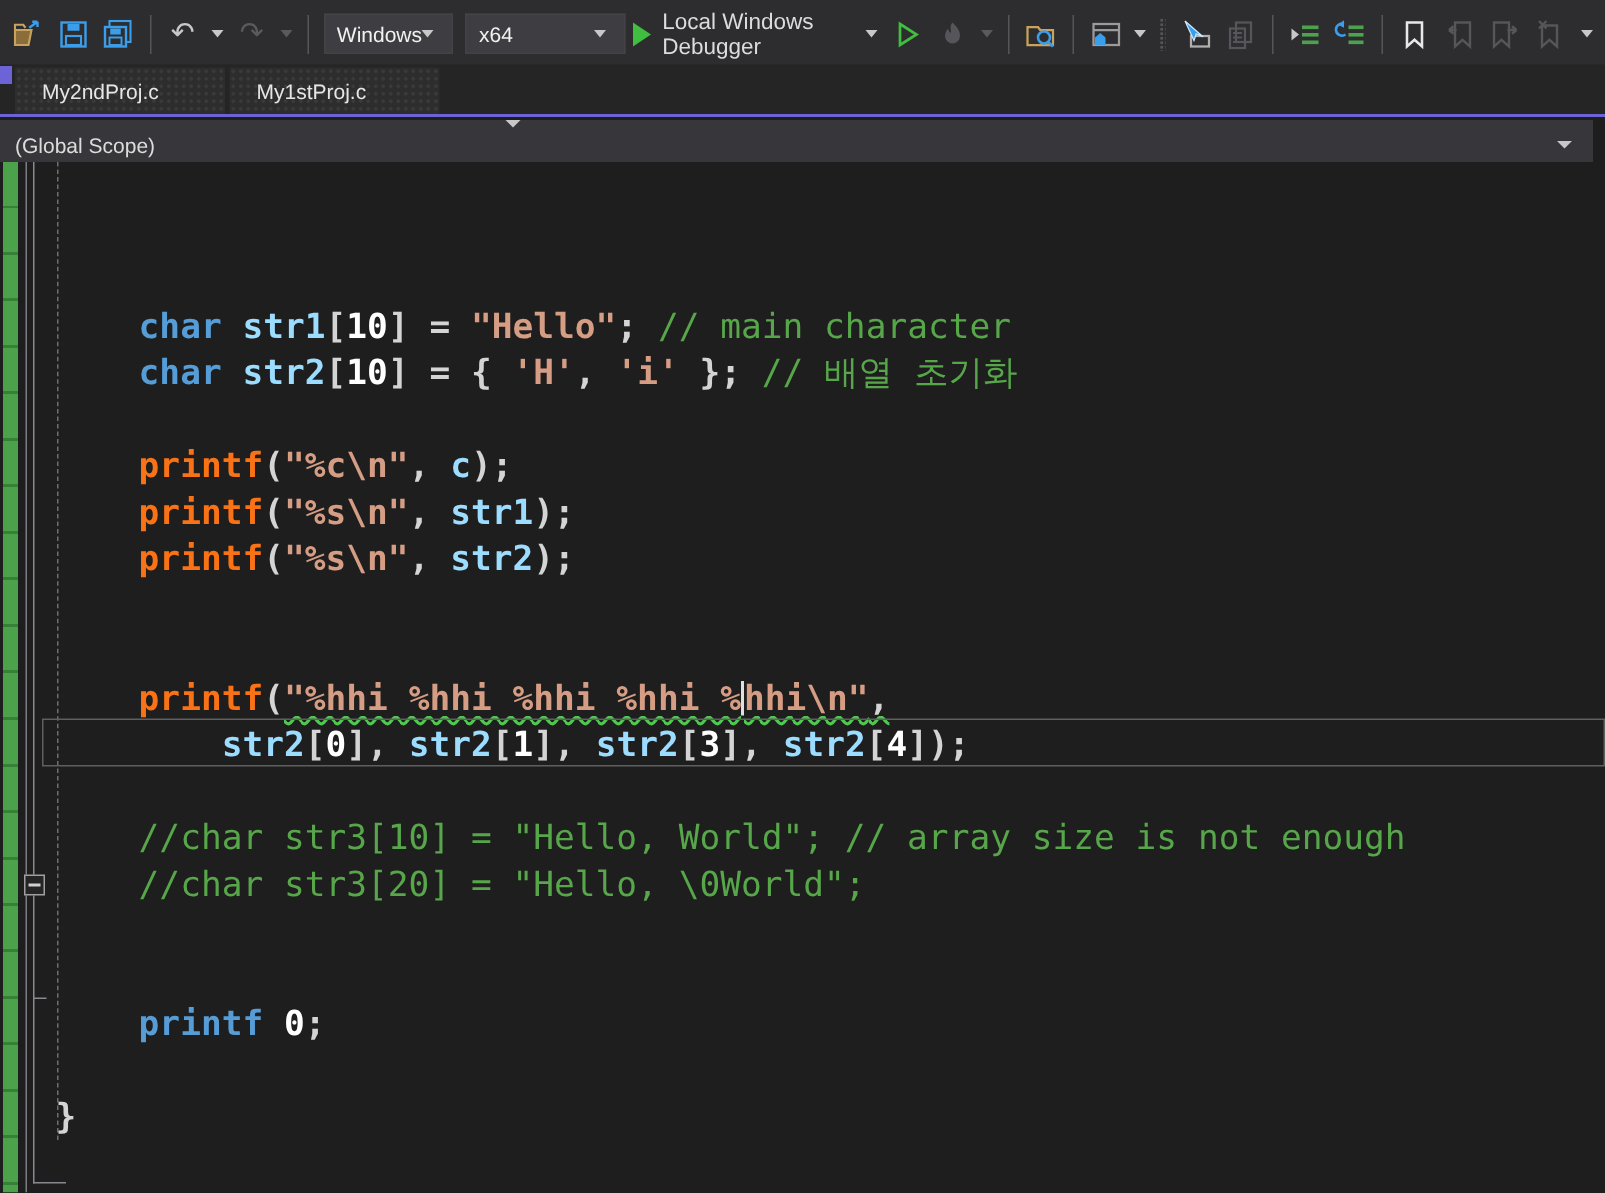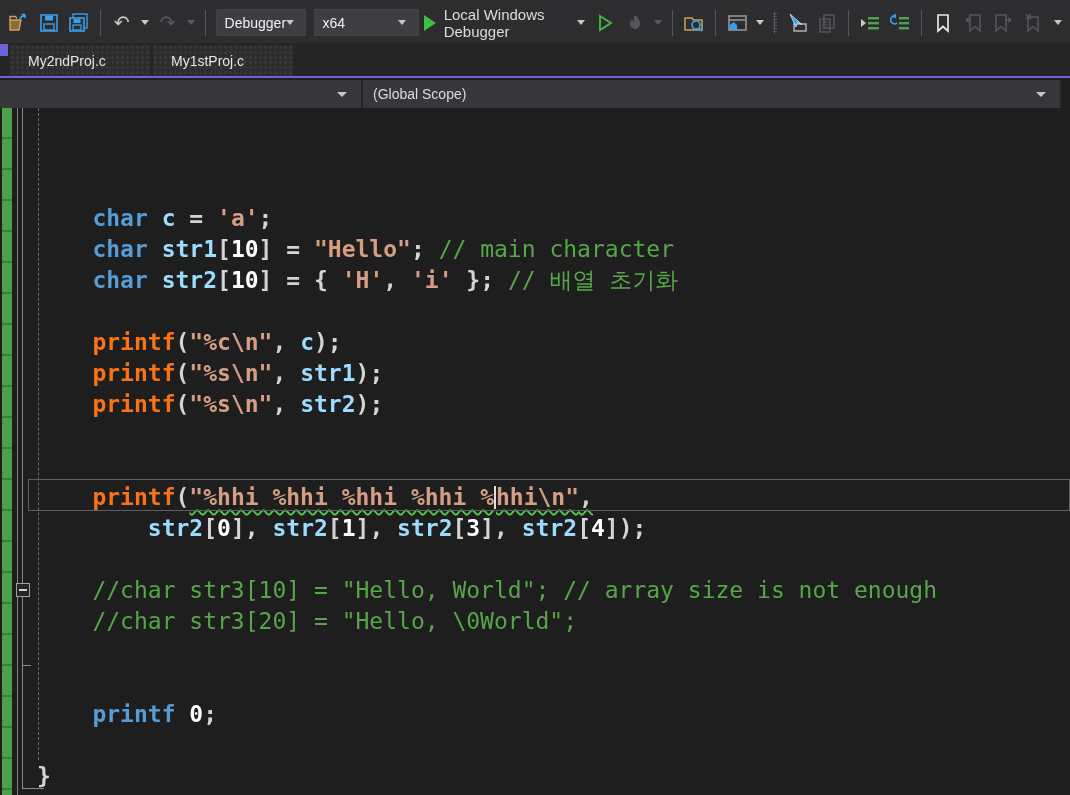--- a/index.html
+++ b/index.html
@@ -33,21 +33,21 @@
   .tabstrip { position:absolute; left:0; top:43px; width:1070px; height:35px; background:#252526; }
   .accent-notch { position:absolute; left:0; top:1px; width:8px; height:12px; background:#6C63D6; }
   .tabs { position:absolute; left:10px; top:2px; height:31px; display:flex; gap:3px; }
   .tab { width:140px; height:31px; background-color:#2D2D2D;
          background-image:radial-gradient(#3A3A3A 1px, transparent 1.2px); background-size:5px 5px;
          color:#E6E6E6; font-size:14px; display:flex; align-items:center; padding-left:18px; }
   .accent-line { position:absolute; left:0; bottom:0; width:1070px; height:2px; background:#6C63D6; }
 
   
   .navbar { position:absolute; left:0; top:80px; width:1062px; height:28px; background:#37373B;
-            display:flex; align-items:stretch; }
+            display:flex; align-items:stretch;flex-direction:column; }
   .nav-combo { display:flex; align-items:center; color:#DCDCDC; font-size:14px; padding:0 10px; }
   .nav-combo .caret { margin-left:auto; border-left-width:5px; border-right-width:5px; }
   .nav-div { width:2px; background:#252526; }
   .cube { margin-right:6px; }
 
   
   .editor { position:absolute; left:0; top:108px; width:1070px; height:687px; background:#1E1E1E; }
   .change-bar { position:absolute; left:2px; top:0; width:10px; height:687px;
      background:repeating-linear-gradient(to bottom, #4BA24B 0px, #4BA24B 29px, #368136 29px, #368136 31px); }
   .vline-a { position:absolute; left:17px; top:0; width:1px; height:687px; background:#7E7E82; }
@@ -110,21 +110,21 @@
       <span class="glyph">↶</span>
     </div>
     <div class="caret"></div>
     <div class="tbtn">
       <span class="glyph dis">↷</span>
     </div>
     <div class="caret dis"></div>
     <div class="sep"></div>
 
     <div class="combo" style="width:90px">
-      <span>Debugger</span>
+      <span>Windows</span>
       <span class="caret"></span>
     </div>
     <div class="combo" style="width:130px">
       <span>x64</span>
       <span class="caret"></span>
     </div>
 
     <div class="tbtn" style="margin-left:1px">
       <span class="play"></span>
       <span class="debug-label">Local Windows Debugger</span>
@@ -254,21 +254,20 @@
     <div class="fold-tick-1"></div>
     <div class="fold-tick-2"></div>
     <div class="fold-box">
       <div class="minus"></div>
     </div>
     <div class="indent-guide"></div>
     <div class="code-area">
         <div class="code-line"></div>
         <div class="code-line"></div>
         <div class="code-line"></div>
-        <div class="code-line"><span class="tok pun">    </span><span class="tok kw">char</span><span class="tok pun"> </span><span class="tok var">c</span><span class="tok pun"> = </span><span class="tok str">'a'</span><span class="tok pun">;</span></div>
         <div class="code-line"><span class="tok pun">    </span><span class="tok kw">char</span><span class="tok pun"> </span><span class="tok var">str1</span><span class="tok pun">[</span><span class="tok num">10</span><span class="tok pun">] = </span><span class="tok str">"Hello"</span><span class="tok pun">; </span><span class="tok com">// main character</span></div>
         <div class="code-line"><span class="tok pun">    </span><span class="tok kw">char</span><span class="tok pun"> </span><span class="tok var">str2</span><span class="tok pun">[</span><span class="tok num">10</span><span class="tok pun">] = { </span><span class="tok str">'H'</span><span class="tok pun">, </span><span class="tok str">'i'</span><span class="tok pun"> }; </span><span class="tok com">// 배열 초기화</span></div>
         <div class="code-line"></div>
         <div class="code-line"><span class="tok pun">    </span><span class="tok fn">printf</span><span class="tok pun">(</span><span class="tok str">"%c\n"</span><span class="tok pun">, </span><span class="tok var">c</span><span class="tok pun">);</span></div>
         <div class="code-line"><span class="tok pun">    </span><span class="tok fn">printf</span><span class="tok pun">(</span><span class="tok str">"%s\n"</span><span class="tok pun">, </span><span class="tok var">str1</span><span class="tok pun">);</span></div>
         <div class="code-line"><span class="tok pun">    </span><span class="tok fn">printf</span><span class="tok pun">(</span><span class="tok str">"%s\n"</span><span class="tok pun">, </span><span class="tok var">str2</span><span class="tok pun">);</span></div>
         <div class="code-line"></div>
         <div class="code-line"></div>
         <div class="code-line"><span class="tok pun">    </span><span class="tok fn">printf</span><span class="tok pun">(</span><span class="tok str sq">"%hhi %hhi %hhi %hhi %</span><span class="text-caret"></span><span class="tok str sq">hhi\n"</span><span class="tok pun sq">,</span></div>
         <div class="code-line"><span class="tok pun">        </span><span class="tok var">str2</span><span class="tok pun">[</span><span class="tok num">0</span><span class="tok pun">], </span><span class="tok var">str2</span><span class="tok pun">[</span><span class="tok num">1</span><span class="tok pun">], </span><span class="tok var">str2</span><span class="tok pun">[</span><span class="tok num">3</span><span class="tok pun">], </span><span class="tok var">str2</span><span class="tok pun">[</span><span class="tok num">4</span><span class="tok pun">]);</span></div>

